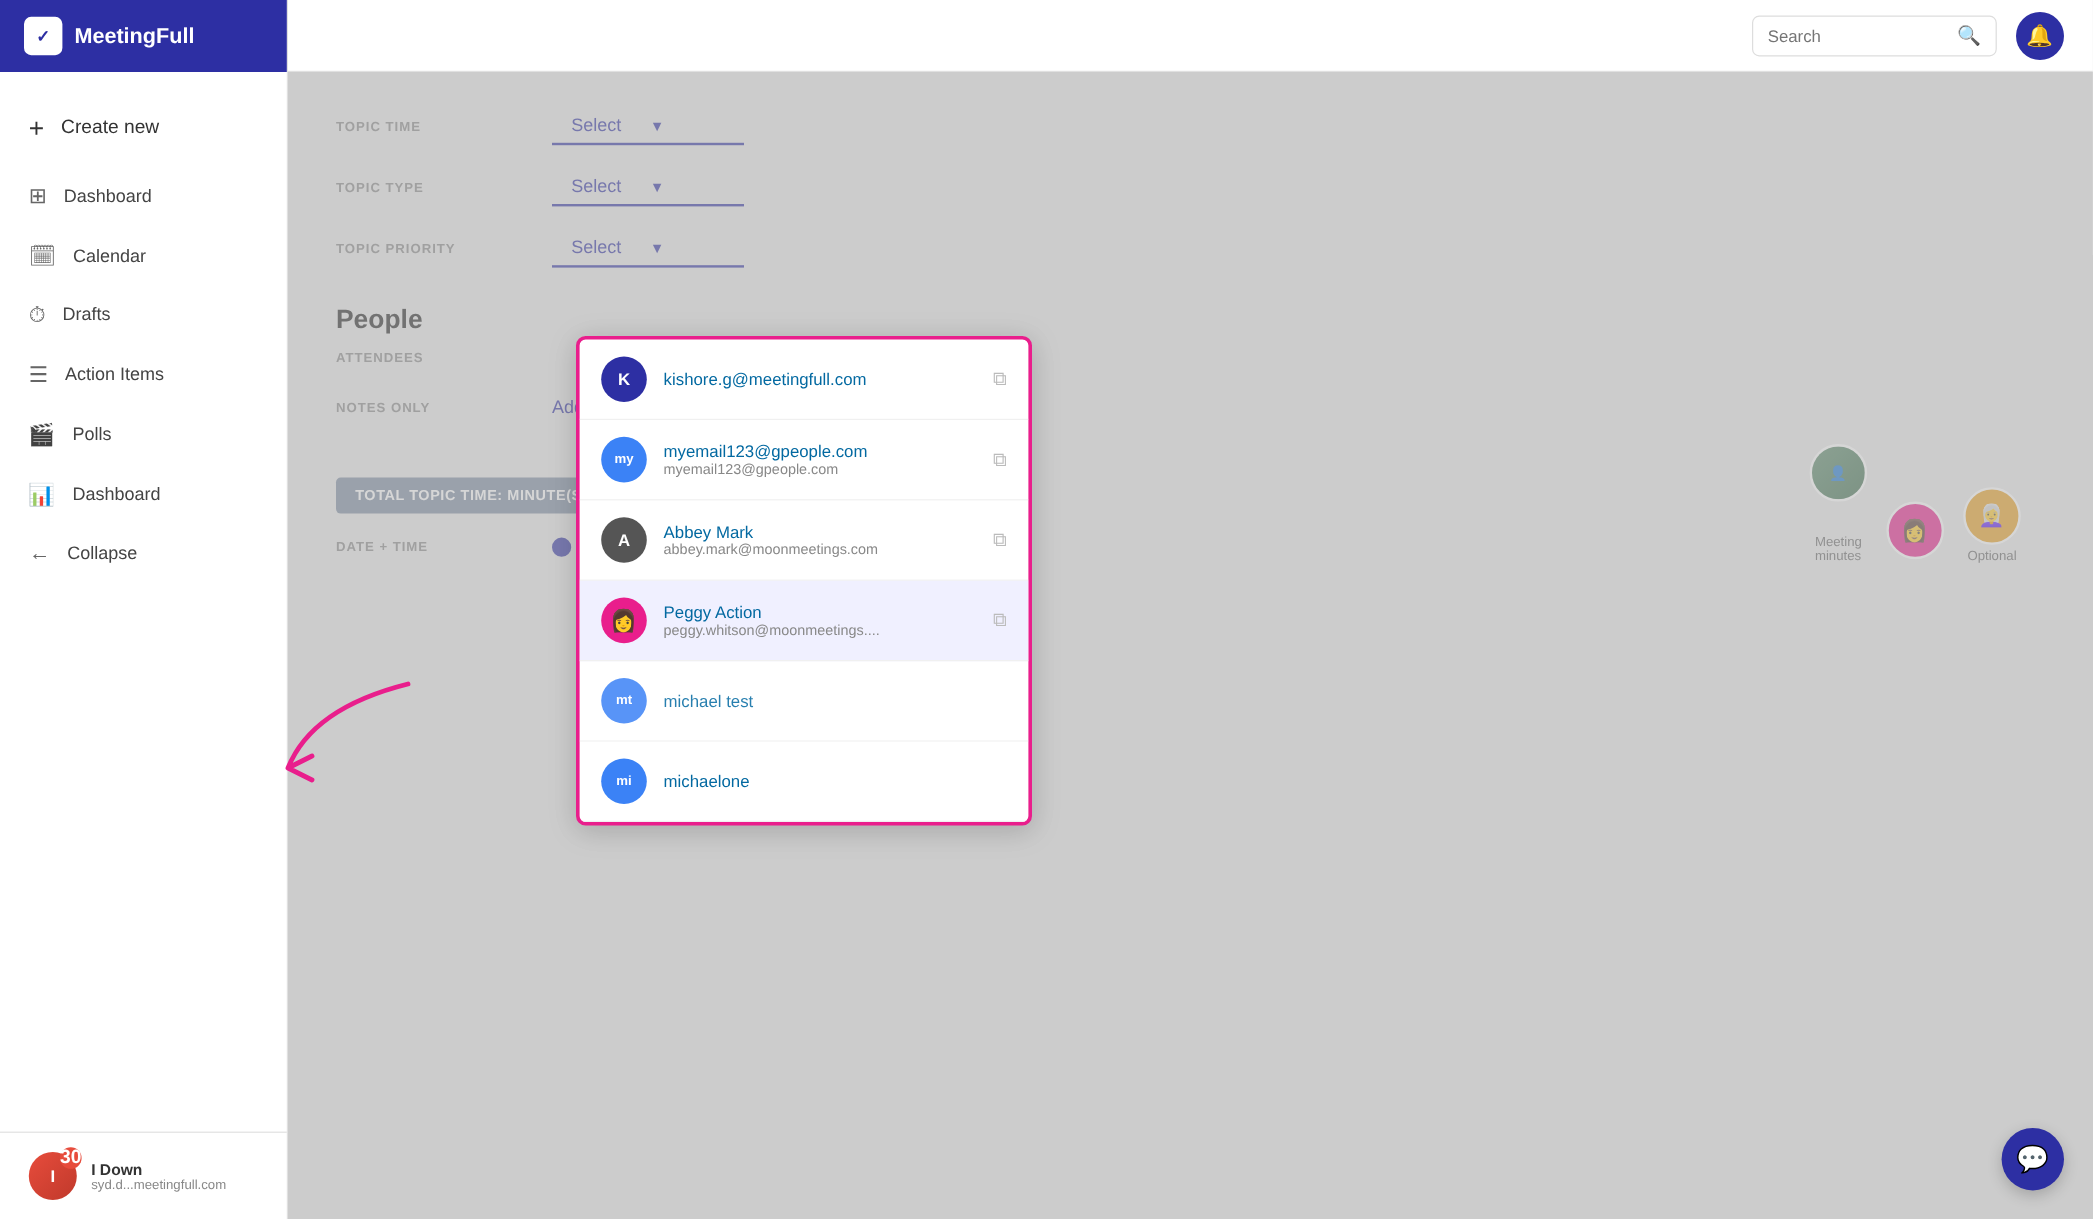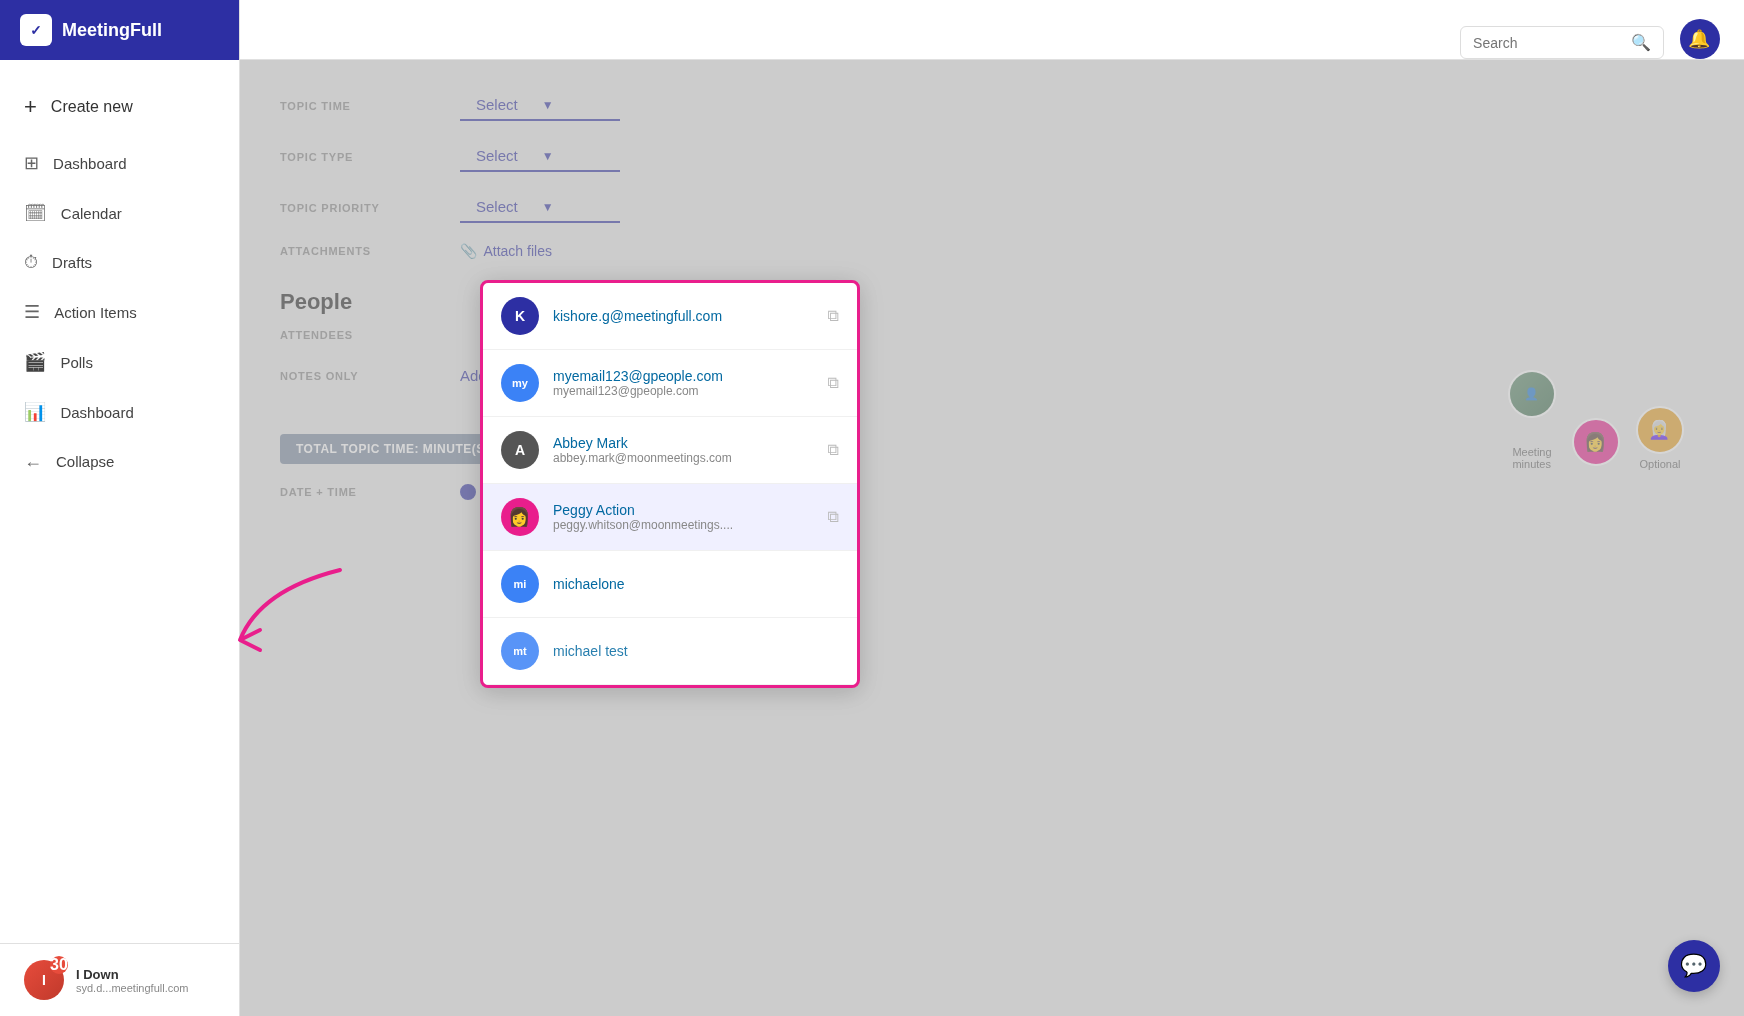--- a/index.html
+++ b/index.html
@@ -77,21 +77,21 @@
     .user-name { font-size: 13px; font-weight: 600; color: #333; }
     .user-email { font-size: 11px; color: #888; }
 
     
     .header {
       position: fixed;
       left: 240px; top: 0;
       right: 0; height: 60px;
       background: #fff;
       border-bottom: 1px solid #e0e0e0;
-      display: flex; align-items: flex-end; justify-content: flex-end;
+      display: flex; align-items: center; justify-content: flex-end;
       padding: 0 24px; gap: 16px;
       z-index: 10;
     }
     .search-bar {
       display: flex; align-items: center;
       border: 1px solid #ddd; border-radius: 6px;
       padding: 6px 12px; gap: 8px;
       background: #fff; min-width: 200px;
     }
     .search-bar input {
@@ -338,27 +338,20 @@
   </div>
 
   <div class="form-row">
     <span class="form-label">TOPIC PRIORITY</span>
     <div class="form-select">
       <span>Select</span>
       <span class="chevron">▼</span>
     </div>
   </div>
 
-  <div class="form-row">
-    <span class="form-label">ATTACHMENTS</span>
-    <div class="attach-link">
-      <span>📎</span>
-      <span>Attach files</span>
-    </div>
-  </div>
 
   
   <div class="section-title">People</div>
 
   <div class="form-row">
     <span class="form-label">ATTENDEES</span>
     <div class="attendees-row">
       
     </div>
   </div>
@@ -441,31 +434,31 @@
 
   <div class="dropdown-item selected">
     <div class="item-avatar" style="background:#e91e8c;overflow:hidden;font-size:18px;">👩</div>
     <div class="item-text">
       <div class="item-name">Peggy Action</div>
       <div class="item-email">peggy.whitson@moonmeetings....</div>
     </div>
     <span class="copy-icon">⧉</span>
   </div>
 
+  <div class="dropdown-item" style="opacity:0.85;">
+    <div class="item-avatar av-dark" style="font-size:11px;">mt</div>
+    <div class="item-text">
+      <div class="item-name">michael test</div>
+    </div>
+  </div>
+
   <div class="dropdown-item">
     <div class="item-avatar av-dark" style="font-size:11px;">mi</div>
     <div class="item-text">
       <div class="item-name">michaelone</div>
-    </div>
-  </div>
-
-  <div class="dropdown-item" style="opacity:0.85;">
-    <div class="item-avatar av-dark" style="font-size:11px;">mt</div>
-    <div class="item-text">
-      <div class="item-name">michael test</div>
     </div>
   </div>
 </div>
 
 <div class="arrow-annotation">
   <svg class="arrow-svg" viewBox="0 0 200 120" xmlns="http://www.w3.org/2000/svg">
     <path d="M 160 10 Q 80 30 60 80 L 80 70 M 60 80 L 80 90" stroke="#e91e8c" stroke-width="4" fill="none" stroke-linecap="round" stroke-linejoin="round"></path>
   </svg>
 </div>
 

